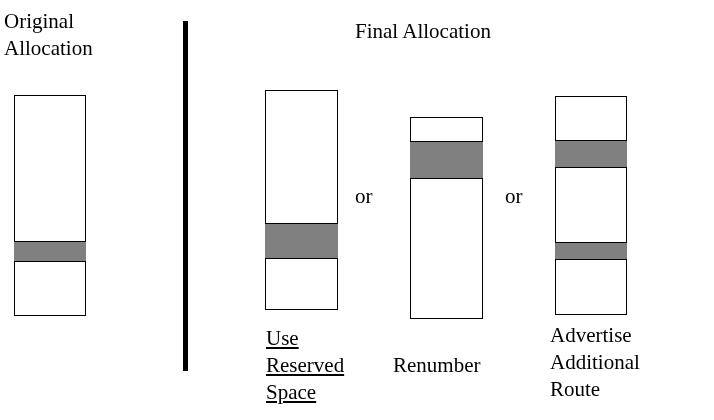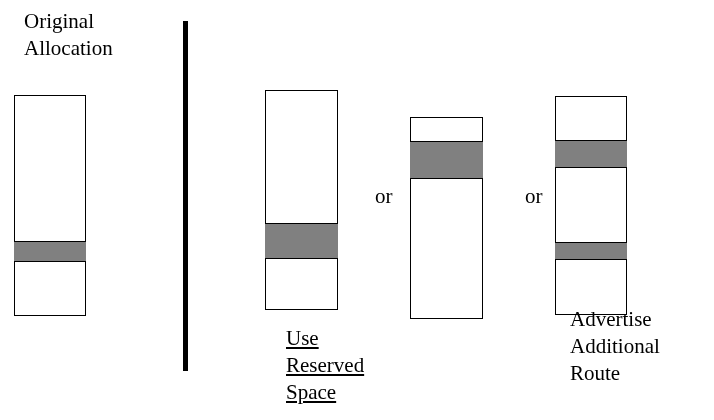--- a/index.html
+++ b/index.html
@@ -15,21 +15,20 @@
     font-family: "Liberation Serif", "DejaVu Serif", serif;
     color: #000000;
     overflow: hidden;
   }
   .txt {
     position: absolute;
     font-size: 21px;
     line-height: 27px;
     white-space: pre;
     color: #000;
-    margin-left: 20px;
   }
   .bar {
     position: absolute;
     box-sizing: border-box;
     border: 1px solid #000;
     background: #ffffff;
   }
   .seg {
     position: absolute;
     box-sizing: border-box;
@@ -58,51 +57,53 @@
 
   #bar-advertise   { left: 555px; top: 96px;  width: 72px;  height: 219px; }
   #bar-advertise-seg1{ top: 43px;  height: 28px; }
   #bar-advertise-seg2{ top: 145px; height: 18px; }
 
   #or-1 { left: 355px; top: 183px; }
   #or-2 { left: 505px; top: 183px; }
 
   #label-reserved  { left: 266px; top: 325px; text-decoration: underline; }
   #label-renumber  { left: 393px; top: 352px; }
-  #label-advertise { left: 550px; top: 306px; font-family: Liberation Serif, serif; }
+  #label-advertise { left: 550px; top: 322px; font-family: Liberation Serif, serif; }
 
   #main-divider { left: 183px; top: 21px; width: 5px; height: 350px; }
 </style>
 </head>
 <body>
 
 <div id="canvas">
 
   <div class="txt" id="title-original">Original
 Allocation</div>
 
   <div class="bar" id="bar-original">
     <div class="seg" id="bar-original-seg"></div>
   </div>
 
   <div class="divider" id="main-divider"></div>
 
+  <div class="txt" id="title-final">Final Allocation</div>
 
   <div class="bar" id="bar-reserved">
     <div class="seg" id="bar-reserved-seg"></div>
   </div>
   <div class="txt" id="label-reserved">Use
 Reserved
 Space</div>
 
   <div class="txt" id="or-1">or</div>
 
   <div class="bar" id="bar-renumber">
     <div class="seg" id="bar-renumber-seg"></div>
   </div>
+  <div class="txt" id="label-renumber">Renumber</div>
 
   <div class="txt" id="or-2">or</div>
 
   <div class="bar" id="bar-advertise">
     <div class="seg" id="bar-advertise-seg1"></div>
     <div class="seg" id="bar-advertise-seg2"></div>
   </div>
   <div class="txt" id="label-advertise">Advertise
 Additional
 Route</div>

